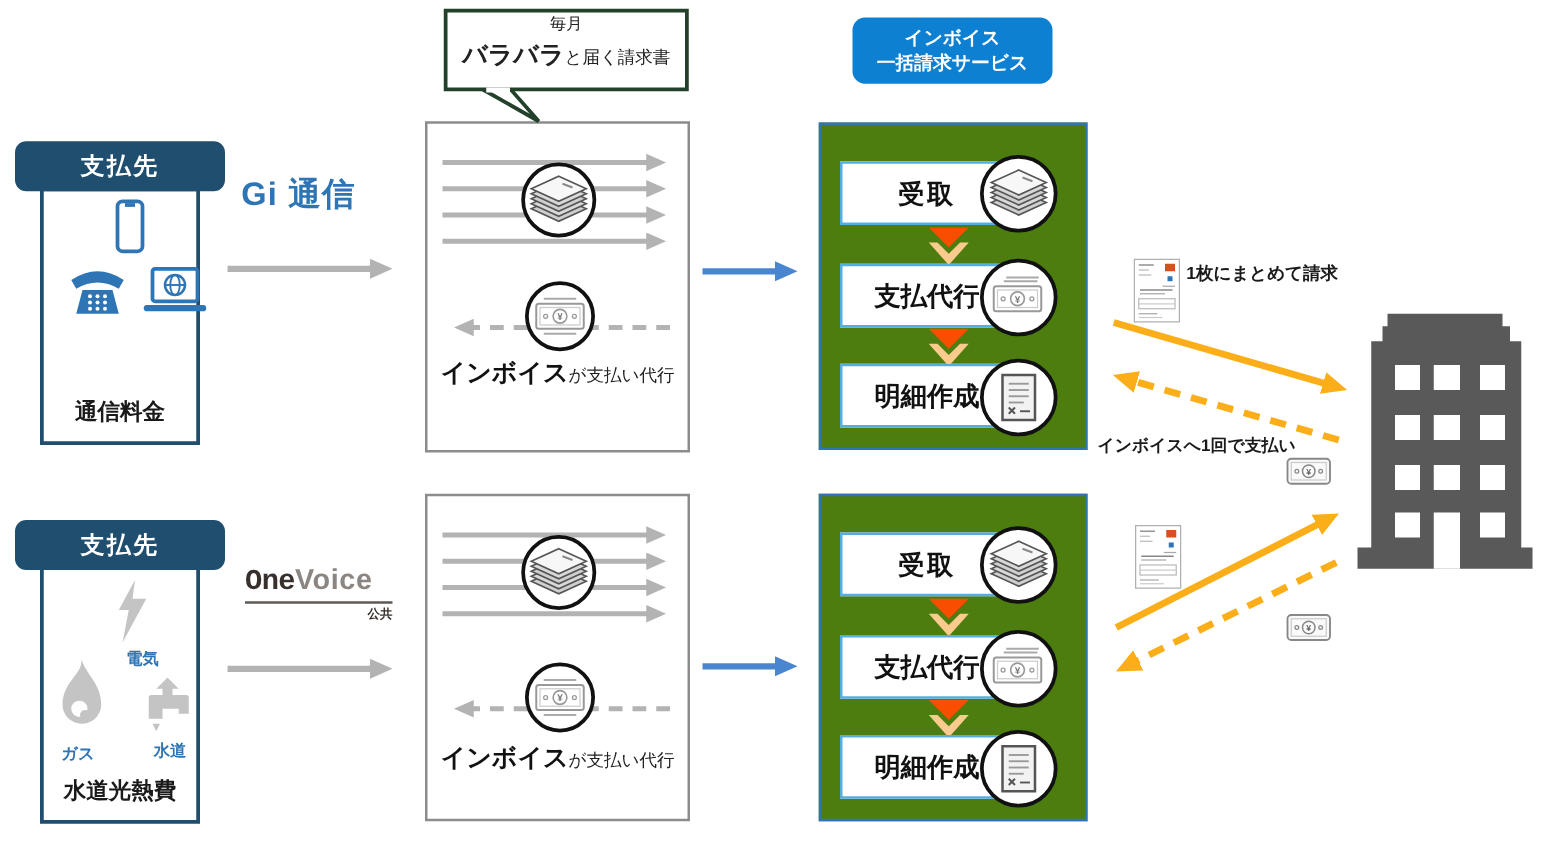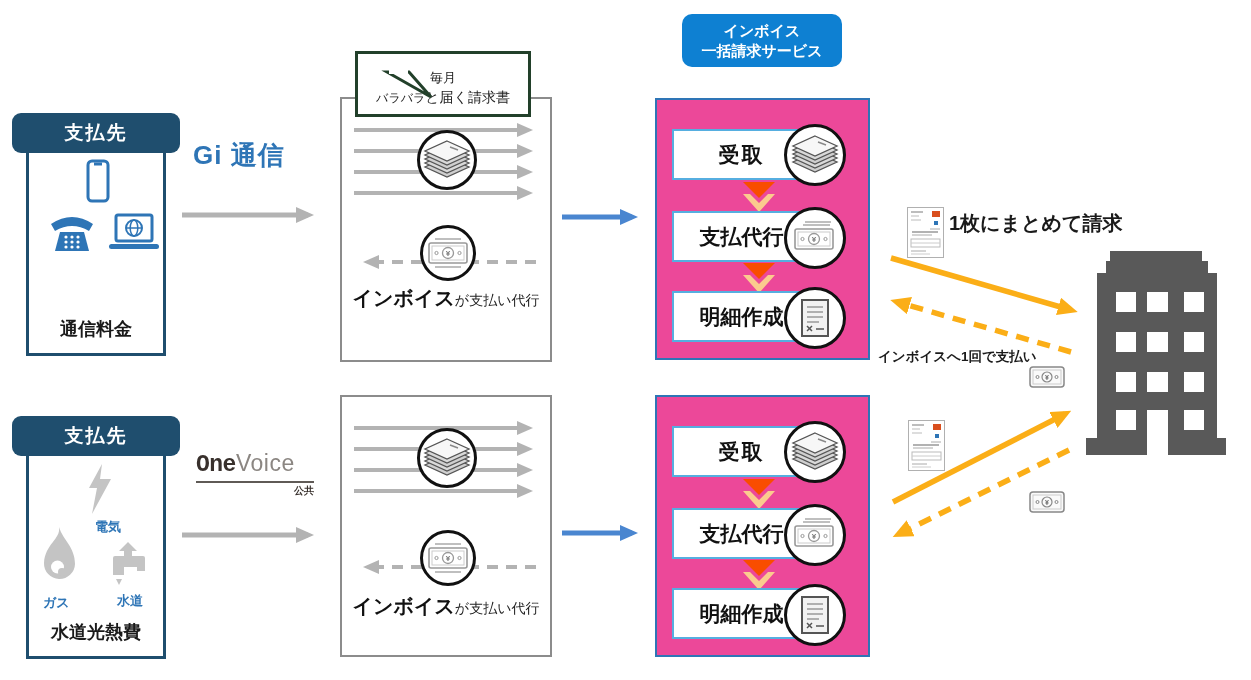--- a/index.html
+++ b/index.html
@@ -3,53 +3,53 @@
 <meta charset="utf-8">
 <style>
   html,body{margin:0;padding:0;background:#fff;font-family:"Liberation Sans",sans-serif;}
   #canvas{position:relative;width:1251px;height:680px;background:#fff;overflow:hidden;}
   svg{overflow:visible;display:block;}
 
   
   .payer{position:absolute;width:168px;margin-top:21px;}
   .payer-head{position:relative;z-index:2;height:40px;background:var(--navy);border-radius:9px;
     color:#fff;font-weight:bold;font-size:19px;display:flex;align-items:center;justify-content:center;letter-spacing:2px;}
-  .payer-body{position:relative;z-index:1;margin:-3px auto 0;width:140px;height:206px;background:#fff;
+  .payer-body{position:relative;z-index:1;margin:-3px auto 0;width:128px;height:206px;background:#fff;
     border:3px solid var(--navy);box-sizing:border-box;}
   .payer-cat{position:absolute;left:0;right:0;bottom:12px;text-align:center;font-weight:bold;font-size:18px;color:#1a1a1a;}
   .util-label{position:absolute;font-size:13px;font-weight:600;color:var(--blue);}
 
   
   .brand-gi{position:absolute;left:193px;top:138px;font-size:26px;font-weight:bold;color:var(--blue);letter-spacing:1px;}
   .onevoice{position:absolute;left:196px;top:450px;width:118px;}
   .ov-row{white-space:nowrap;}
   .ov-one{font-size:23px;font-weight:bold;color:#38302c;letter-spacing:-0.5px;font-family:Liberation Mono, monospace;}
-  .ov-voice{font-size:23px;font-weight:400;color:#8b8682;letter-spacing:0.5px;}
+  .ov-voice{font-size:23px;font-weight:700;color:#8b8682;letter-spacing:0.5px;}
   .ov-line{border-top:2px solid #5f5a56;margin-top:3px;}
   .ov-sub{font-size:10px;font-weight:bold;color:#38302c;text-align:right;margin-top:1px;}
 
   
-  .callout{position:absolute;left:355px;top:7px;width:176px;height:66px;background:#fff;
-    border:3px solid var(--green);box-sizing:border-box;text-align:center;padding-top:15px;z-index:3;margin-top:44px;}
+  .callout{position:absolute;left:355px;top:7px;width:196px;height:66px;background:#fff;
+    border:3px solid var(--green);box-sizing:border-box;text-align:center;padding-top:0;z-index:3;}
   .callout .l1{font-size:13px;color:#222;}
   .callout .l2{font-size:14px;color:#222;margin-top:2px;}
-  .callout .emph{font-size:12px;font-weight:normal;}
+  .callout .emph{font-size:20px;font-weight:bold;}
   .callout-tail{position:absolute;left:385px;top:70px;z-index:4;}
 
   
   .mid-box{position:absolute;left:340px;width:212px;background:#fff;border:2px solid var(--box-gray);box-sizing:border-box;}
   .mid-caption{position:absolute;left:0;right:0;top:186px;text-align:center;white-space:nowrap;}
   .mid-caption .emph{font-size:20px;font-weight:bold;color:#111;}
   .mid-caption .rest{font-size:14px;color:#222;}
 
   .icon-circle{position:absolute;background:#fff;border:3px solid #111;border-radius:50%;
     display:flex;align-items:center;justify-content:center;box-sizing:border-box;}
 
   
-  .service-box{position:absolute;left:655px;width:215px;height:262px;background:#ec4899;
+  .service-box{position:absolute;left:655px;width:215px;height:262px;background:#4d7c0f;
     border:2px solid var(--blue);box-sizing:border-box;}
   .step{position:absolute;left:15px;width:139px;height:51px;background:#fff;border:2px solid var(--step-blue);
     box-sizing:border-box;display:flex;align-items:center;justify-content:center;
     font-weight:bold;font-size:21px;color:#111;letter-spacing:2px;}
   .chev{position:absolute;left:85px;}
 
   
   .badge{position:absolute;left:682px;top:14px;width:160px;height:53px;background:var(--badge-blue);
     border-radius:10px;color:#fff;text-align:center;font-size:15px;font-weight:bold;
     display:flex;flex-direction:column;justify-content:center;line-height:1.3;}
@@ -267,21 +267,21 @@
       <rect x="26" y="13" width="4" height="4" fill="#2e75b6"></rect>
       <line x1="22" y1="21" x2="32" y2="21" stroke="#aaa" stroke-width="1"></line>
       <line x1="4" y1="24" x2="30" y2="24" stroke="#888" stroke-width="1.3"></line>
       <line x1="4" y1="27" x2="24" y2="27" stroke="#aaa" stroke-width="1"></line>
       <rect x="3" y="31" width="29" height="8" fill="none" stroke="#bbb" stroke-width="1"></rect>
       <line x1="3" y1="35" x2="32" y2="35" stroke="#ccc" stroke-width="1"></line>
       <line x1="3" y1="43" x2="18" y2="43" stroke="#aaa" stroke-width="1"></line>
       <line x1="3" y1="46" x2="22" y2="46" stroke="#ccc" stroke-width="1"></line>
     </svg>
   </div>
-  <div class="note" style="left:949px;top:210px;font-size:20px;">1枚にまとめて請求</div>
+  <div class="note" style="left:949px;top:210px;font-size:14px;">1枚にまとめて請求</div>
 
   <svg class="abs" style="left:885px;top:248px;" width="200" height="78">
     <defs>
         <marker id="my1" markerUnits="userSpaceOnUse" markerWidth="20" markerHeight="18" refX="13" refY="9" orient="auto">
       <path d="M0,0 L20,9 L0,18 Z" fill="#fbae17"></path>
         </marker>
       </defs>
     <line x1="6" y1="10" x2="186" y2="62" stroke="#fbae17" stroke-width="5.5" marker-end="url(#my1)"></line>
   </svg>
   <svg class="abs" style="left:885px;top:292px;" width="195" height="72">

